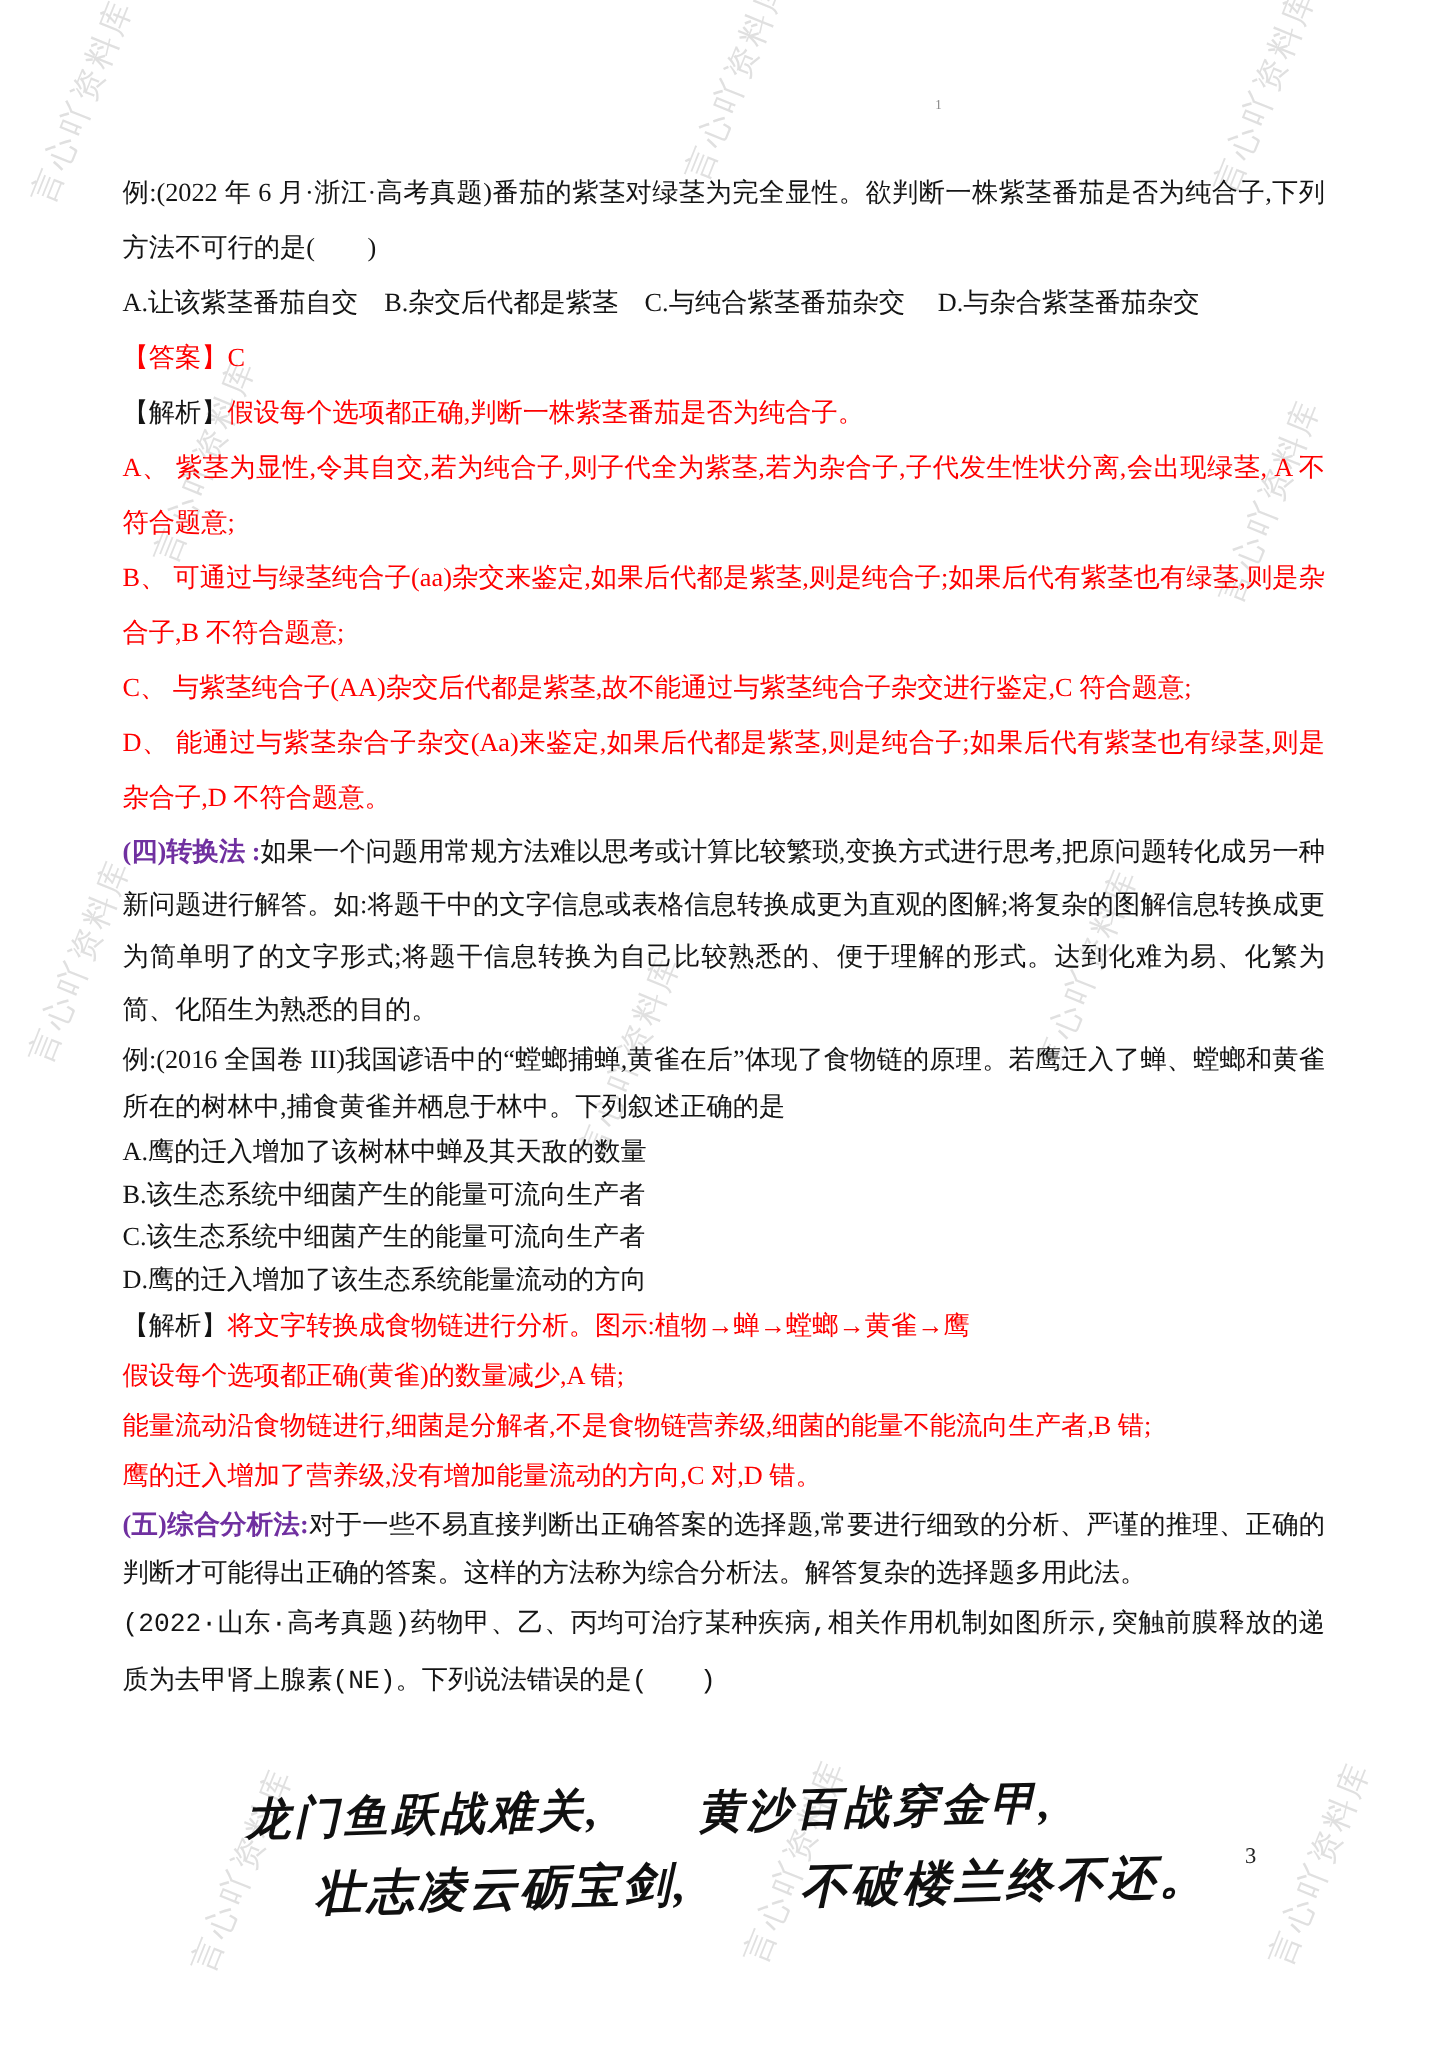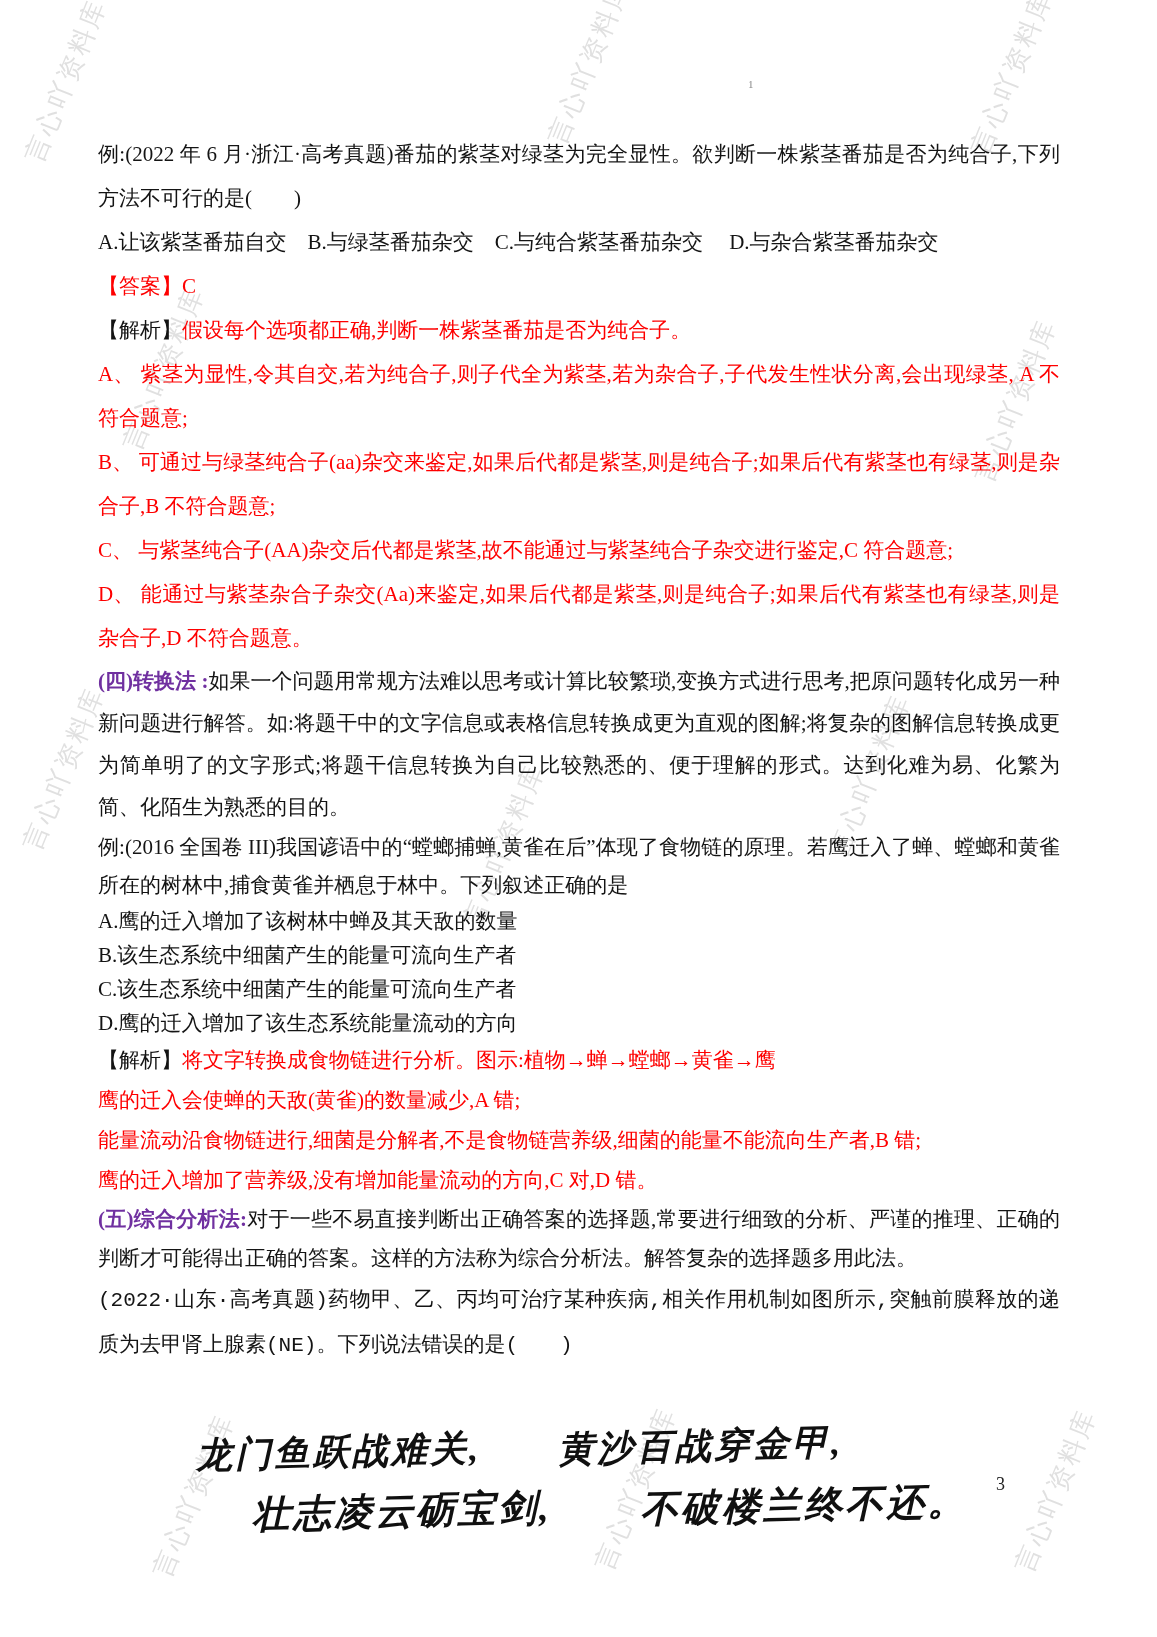--- a/index.html
+++ b/index.html
@@ -68,41 +68,41 @@
   <div class="wm" style="left:415px;top:828px;">言心吖资料库</div>
   <div class="wm" style="left:105px;top:1478px;">言心吖资料库</div>
   <div class="wm" style="left:547px;top:1471px;">言心吖资料库</div>
   <div class="wm" style="left:967px;top:1473px;">言心吖资料库</div>
 
   <div class="corner">1</div>
 
   <div class="content">
 
     <p class="lh44">例:(2022 年 6 月·浙江·高考真题)番茄的紫茎对绿茎为完全显性。欲判断一株紫茎番茄是否为纯合子,下列方法不可行的是(　　)</p>
-    <p class="lh44">A.让该紫茎番茄自交　B.与绿茎番茄杂交　C.与纯合紫茎番茄杂交　 D.与杂合紫茎番茄杂交</p>
+    <p class="lh44">A.让该紫茎番茄自交　B.杂交后代都是紫茎　C.与纯合紫茎番茄杂交　 D.与杂合紫茎番茄杂交</p>
     <p class="lh44"><span class="red">【答案】</span><span class="red">C</span></p>
     <p class="lh44"><span>【解析】</span><span class="red">假设每个选项都正确,判断一株紫茎番茄是否为纯合子。</span></p>
     <p class="lh44 red">A、 紫茎为显性,令其自交,若为纯合子,则子代全为紫茎,若为杂合子,子代发生性状分离,会出现绿茎, A 不符合题意;</p>
     <p class="lh44 red">B、 可通过与绿茎纯合子(aa)杂交来鉴定,如果后代都是紫茎,则是纯合子;如果后代有紫茎也有绿茎,则是杂合子,B 不符合题意;</p>
     <p class="lh44 red">C、 与紫茎纯合子(AA)杂交后代都是紫茎,故不能通过与紫茎纯合子杂交进行鉴定,C 符合题意;</p>
     <p class="lh44 red">D、 能通过与紫茎杂合子杂交(Aa)来鉴定,如果后代都是紫茎,则是纯合子;如果后代有紫茎也有绿茎,则是杂合子,D 不符合题意。</p>
 
     <p class="lh42 m-top26"><span class="purple">(四)转换法 :</span><span class="bold">如果一个问题用常规方法难以思考或计算比较繁琐,变换方式进行思考,把原问题转化成另一种新问题进行解答。如:将题干中的文字信息或表格信息转换成更为直观的图解;将复杂的图解信息转换成更为简单明了的文字形式;将题干信息转换为自己比较熟悉的、便于理解的形式。达到化难为易、化繁为简、化陌生为熟悉的目的。</span></p>
 
     <p class="lh38">例:(2016 全国卷 III)我国谚语中的“螳螂捕蝉,黄雀在后”体现了食物链的原理。若鹰迁入了蝉、螳螂和黄雀所在的树林中,捕食黄雀并栖息于林中。下列叙述正确的是</p>
     <div class="opt-row">
       <span class="opt-left">A.鹰的迁入增加了该树林中蝉及其天敌的数量</span>
       <span>B.该生态系统中细菌产生的能量可流向生产者</span>
     </div>
     <div class="opt-row">
       <span class="opt-left">C.该生态系统中细菌产生的能量可流向生产者</span>
       <span>D.鹰的迁入增加了该生态系统能量流动的方向</span>
     </div>
     <p class="lh40"><span>【解析】</span><span class="red">将文字转换成食物链进行分析。图示:植物→蝉→螳螂→黄雀→鹰</span></p>
-    <p class="lh40 red">鹰的迁入会使蝉的天敌(黄雀)的数量减少,A 错;</p>
+    <p class="lh40 red">假设每个选项都正确(黄雀)的数量减少,A 错;</p>
     <p class="lh40 red">能量流动沿食物链进行,细菌是分解者,不是食物链营养级,细菌的能量不能流向生产者,B 错;</p>
     <p class="lh40 red">鹰的迁入增加了营养级,没有增加能量流动的方向,C 对,D 错。</p>
 
     <p class="lh39"><span class="purple">(五)综合分析法:</span><span class="bold">对于一些不易直接判断出正确答案的选择题,常要进行细致的分析、严谨的推理、正确的判断才可能得出正确的答案。这样的方法称为综合分析法。解答复杂的选择题多用此法。</span></p>
 
     <p class="lh45 m-top8">(2022·山东·高考真题)药物甲、乙、丙均可治疗某种疾病,相关作用机制如图所示,突触前膜释放的递质为去甲肾上腺素(NE)。下列说法错误的是(　　)</p>
 
   </div>
 
   <div class="callig" style="left:196px;top:1428px;font-size:36px;">龙门鱼跃战难关,</div>

